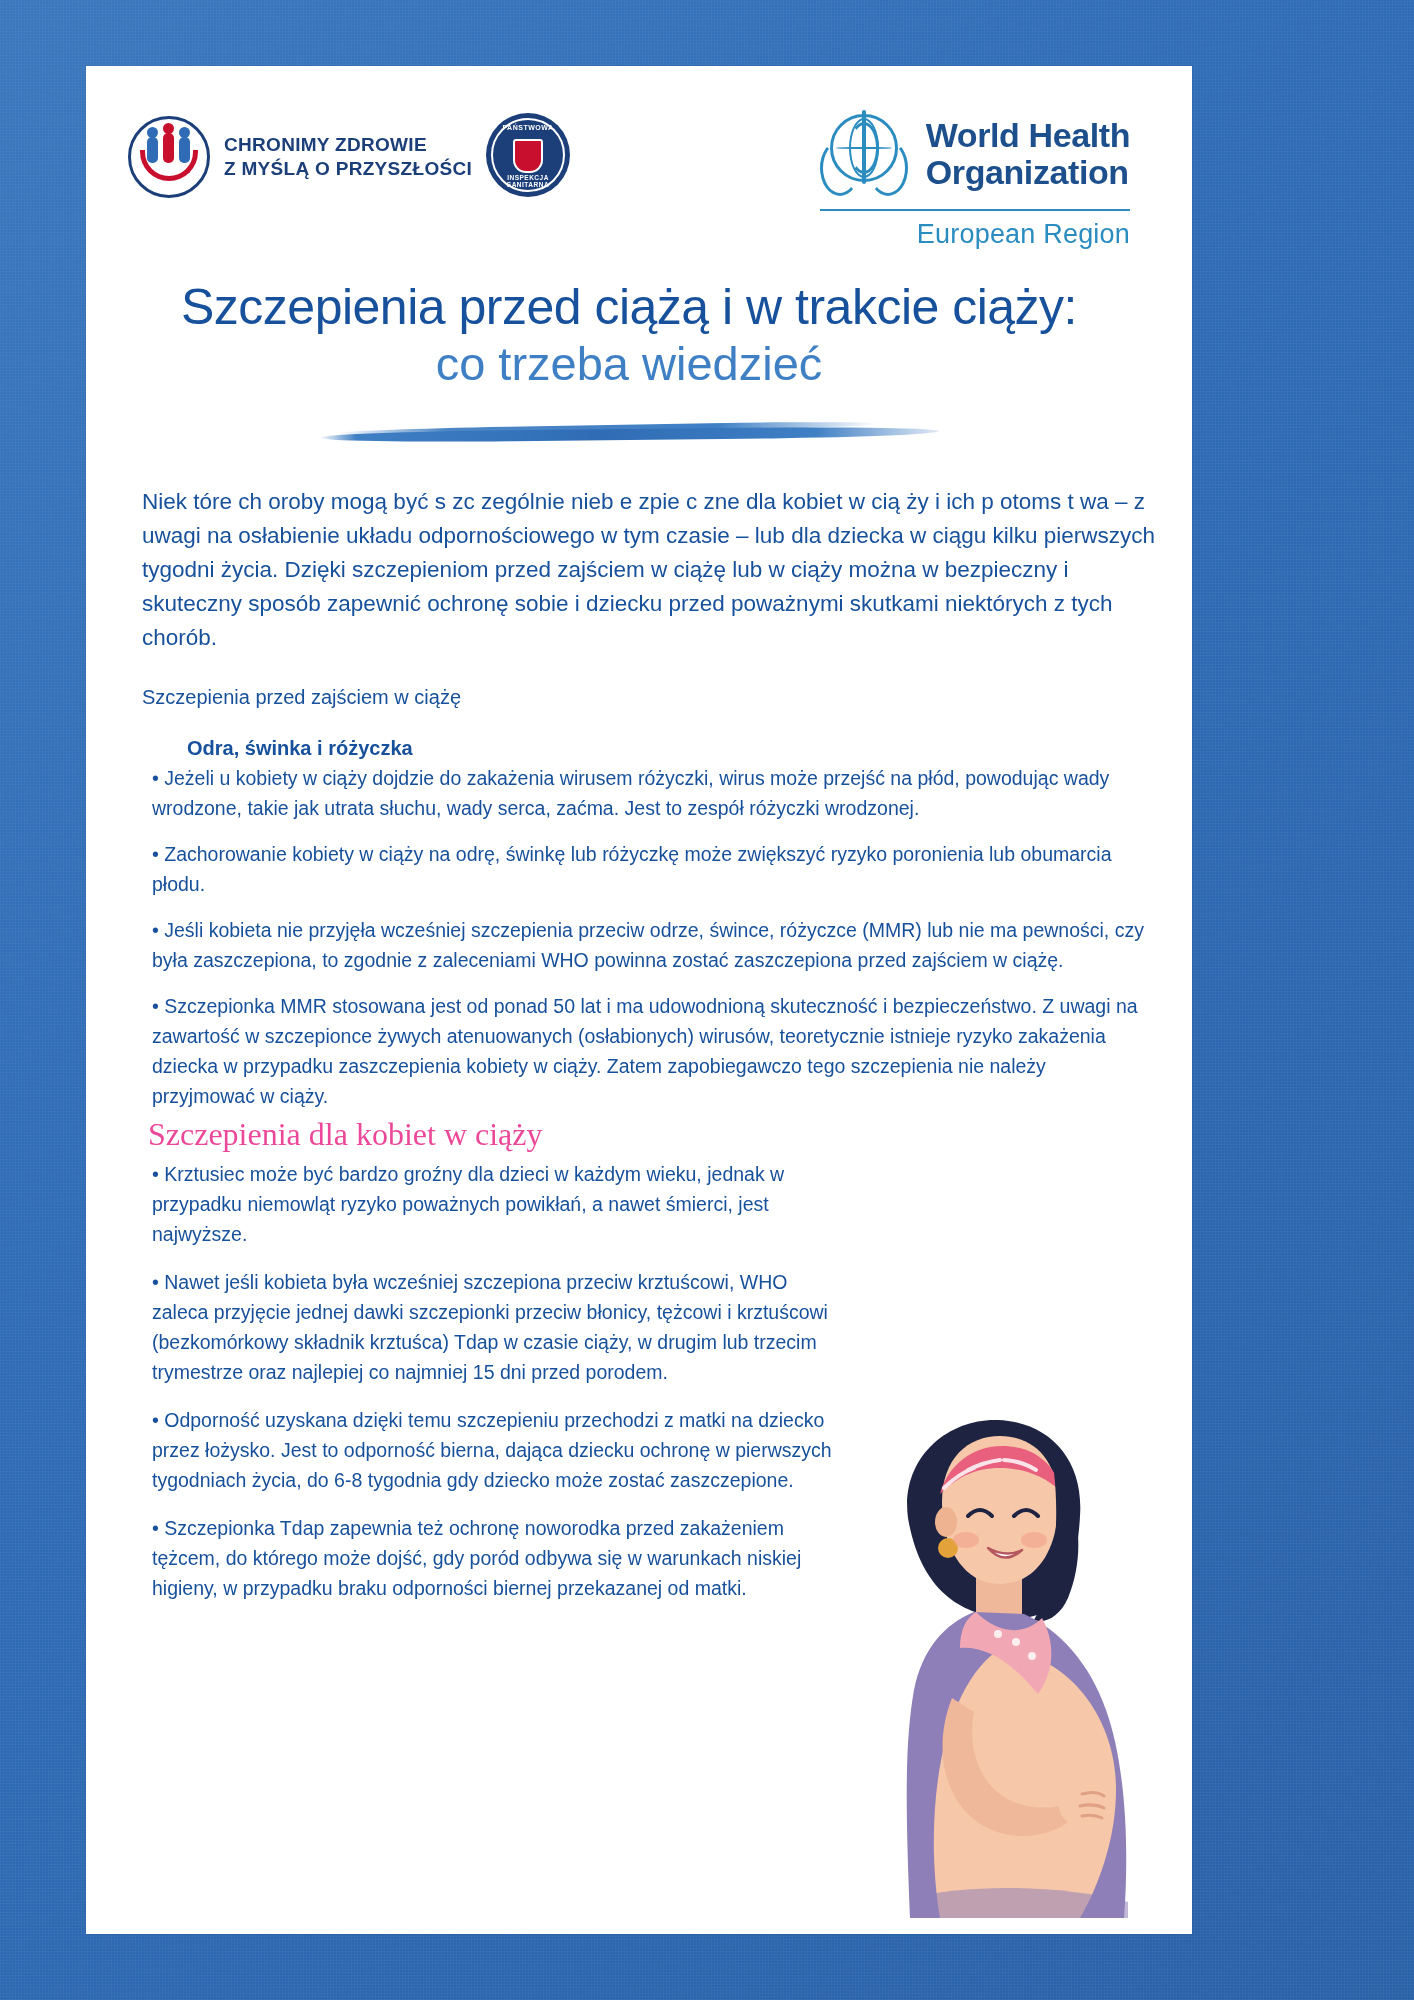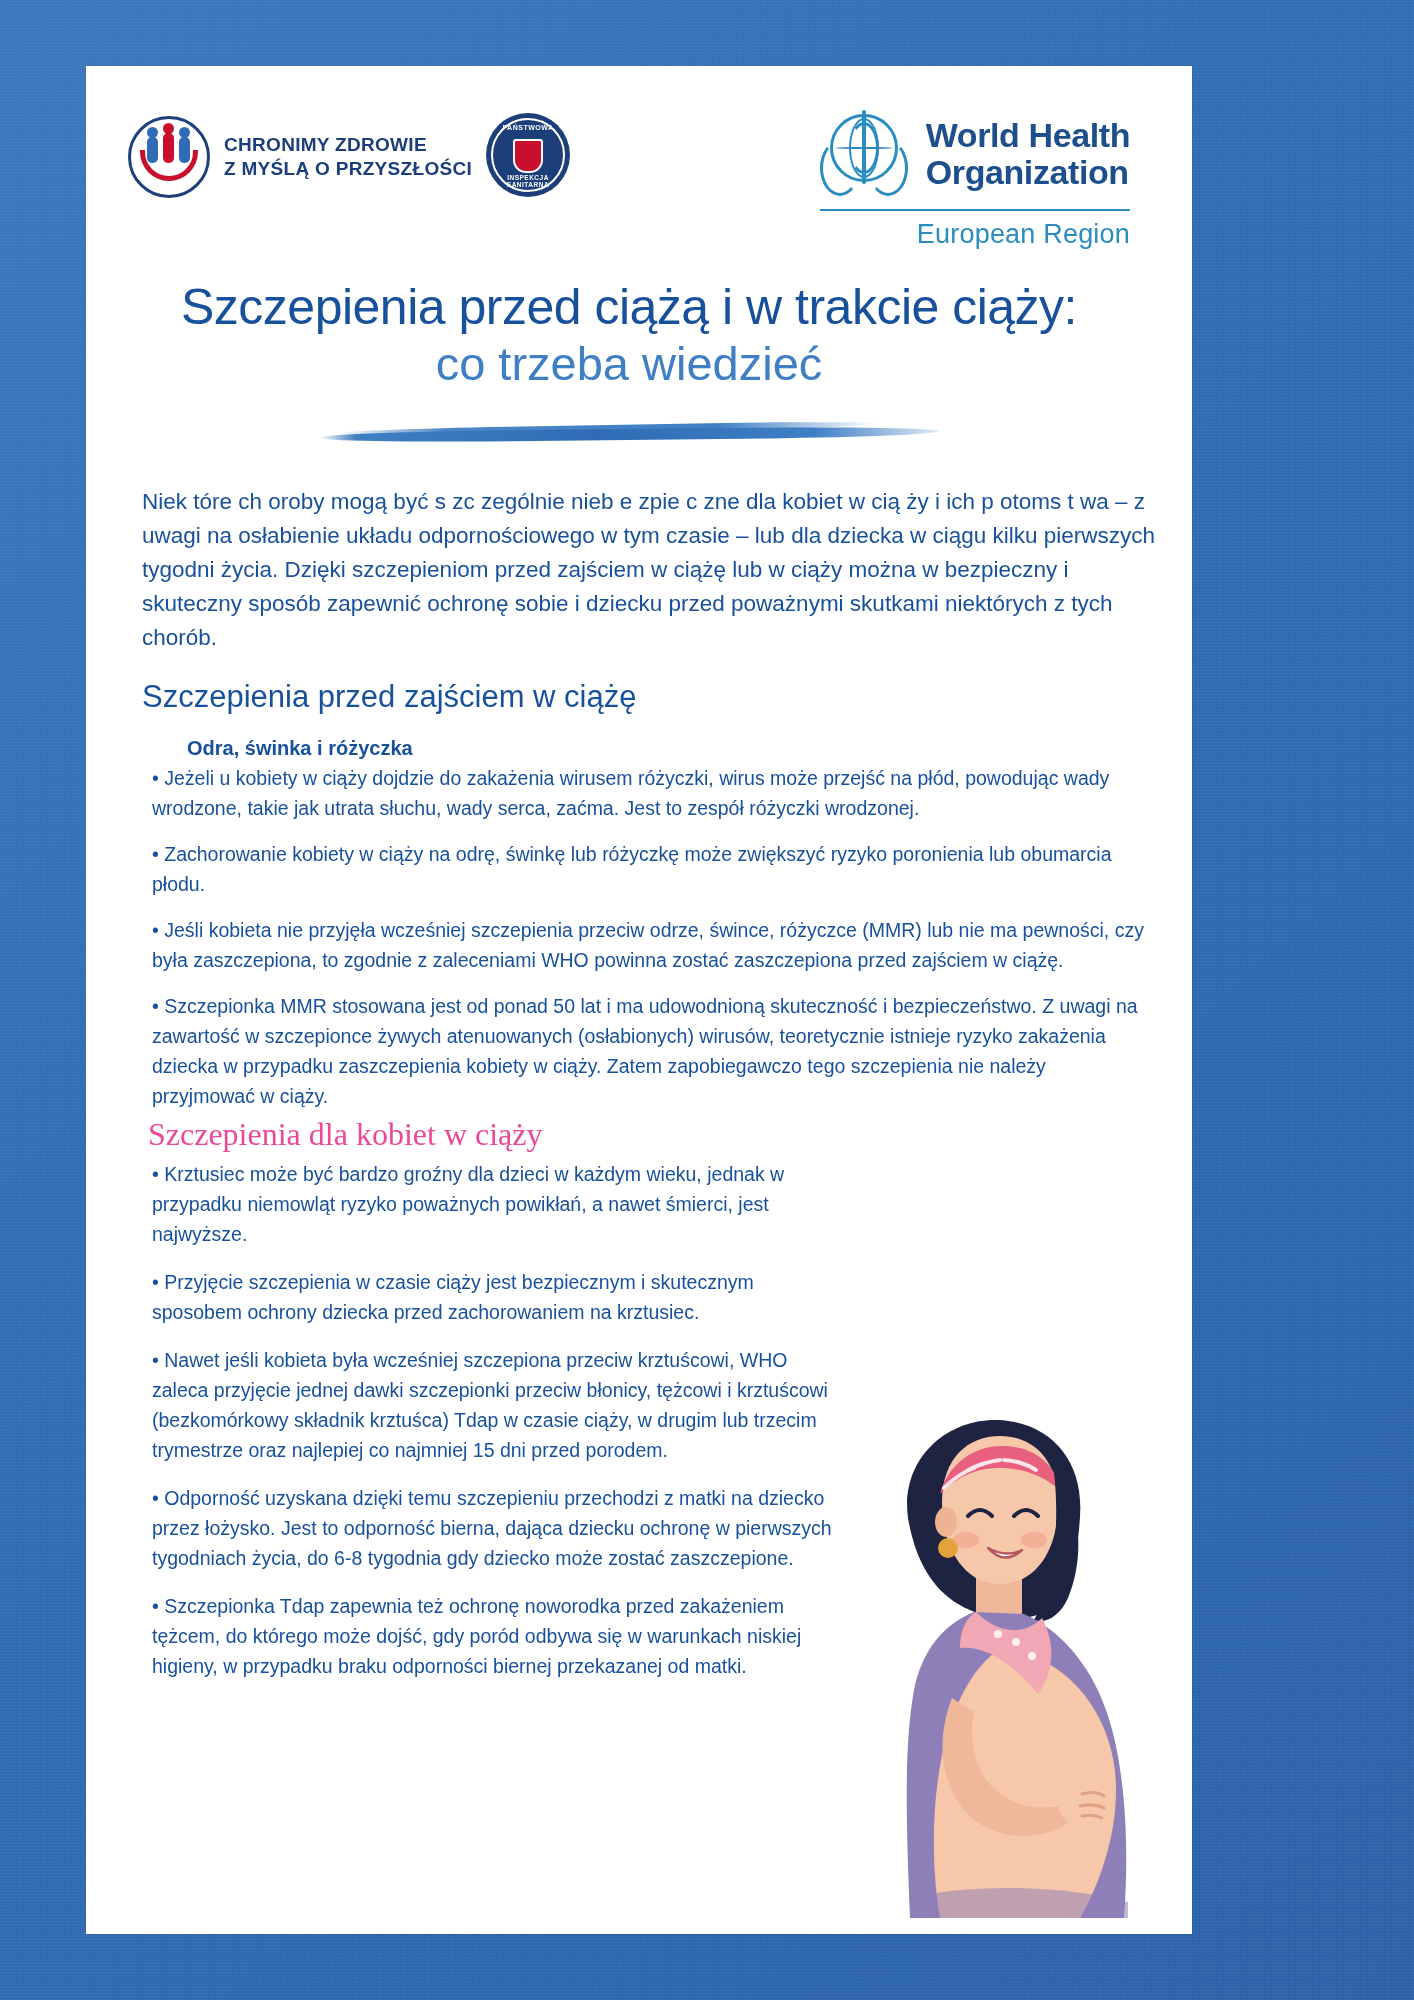--- a/index.html
+++ b/index.html
@@ -271,21 +271,21 @@
   
   .intro {
     margin: 36px 24px 0 56px;
     color: #17509b;
     font-size: 22.5px;
     line-height: 34px;
   }
   .section-head {
     margin: 26px 56px 0 56px;
     color: #17509b;
-    font-size: 31px;
+    font-size: 20px;
     line-height: 32px;
   }
   .sub-head {
     margin: 22px 56px 0 101px;
     color: #17509b;
     font-weight: bold;
     font-size: 20px;
     line-height: 26px;
   }
   .bullets {
@@ -405,21 +405,20 @@
     <p>• Zachorowanie kobiety w ciąży na odrę, świnkę lub różyczkę może zwiększyć ryzyko poronienia lub obumarcia płodu.</p>
     <p>• Jeśli kobieta nie przyjęła wcześniej szczepienia przeciw odrze, śwince, różyczce (MMR) lub nie ma pewności, czy była zaszczepiona, to zgodnie z zaleceniami WHO powinna zostać zaszczepiona przed zajściem w ciążę.</p>
     <p class="tight">• Szczepionka MMR stosowana jest od ponad 50 lat i ma udowodnioną skuteczność i bezpieczeństwo. Z uwagi na zawartość w szczepionce żywych atenuowanych (osłabionych) wirusów, teoretycznie istnieje ryzyko zakażenia dziecka w przypadku zaszczepienia kobiety w ciąży. Zatem zapobiegawczo tego szczepienia nie należy przyjmować w ciąży.</p>
   </div>
 
   <div class="section2-head">Szczepienia dla kobiet w ciąży</div>
 
   <div class="col-left">
     <div class="bullets2">
       <p>• Krztusiec może być bardzo groźny dla dzieci w każdym wieku, jednak w przypadku niemowląt ryzyko poważnych powikłań, a nawet śmierci, jest najwyższe.</p>
-      <p>• Przyjęcie szczepienia w czasie ciąży jest bezpiecznym i skutecznym sposobem ochrony dziecka przed zachorowaniem na krztusiec.</p>
       <p>• Nawet jeśli kobieta była wcześniej szczepiona przeciw krztuścowi, WHO zaleca przyjęcie jednej dawki szczepionki przeciw błonicy, tężcowi i krztuścowi (bezkomórkowy składnik krztuśca) Tdap w czasie ciąży, w drugim lub trzecim trymestrze oraz najlepiej co najmniej 15 dni przed porodem.</p>
       <p>• Odporność uzyskana dzięki temu szczepieniu przechodzi z matki na dziecko przez łożysko. Jest to odporność bierna, dająca dziecku ochronę w pierwszych tygodniach życia, do 6-8 tygodnia gdy dziecko może zostać zaszczepione.</p>
       <p>• Szczepionka Tdap zapewnia też ochronę noworodka przed zakażeniem tężcem, do którego może dojść, gdy poród odbywa się w warunkach niskiej higieny, w przypadku braku odporności biernej przekazanej od matki.</p>
     </div>
   </div>
 
   <div class="illus">
     <svg viewBox="0 0 320 520" width="320" height="520" xmlns="http://www.w3.org/2000/svg">
 
       <path d="M60 120 C52 60 100 20 150 22 C202 24 236 62 232 118 C230 156 222 186 206 206 C196 218 176 222 156 220 C110 216 72 190 60 120 Z" fill="#1d2340"></path>

